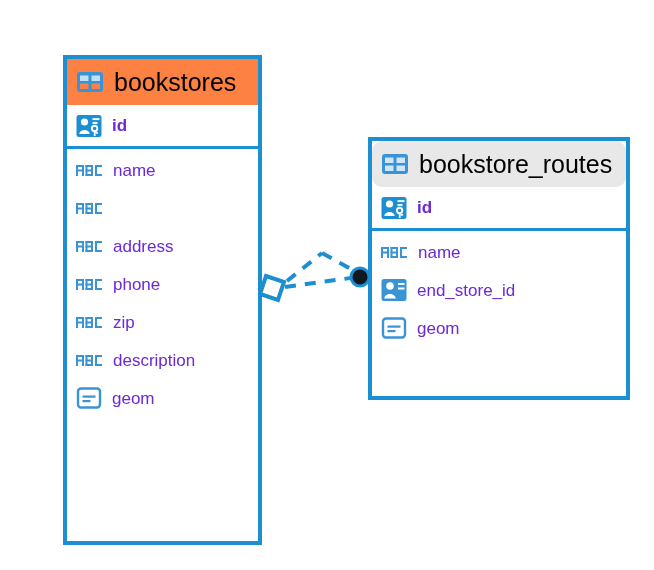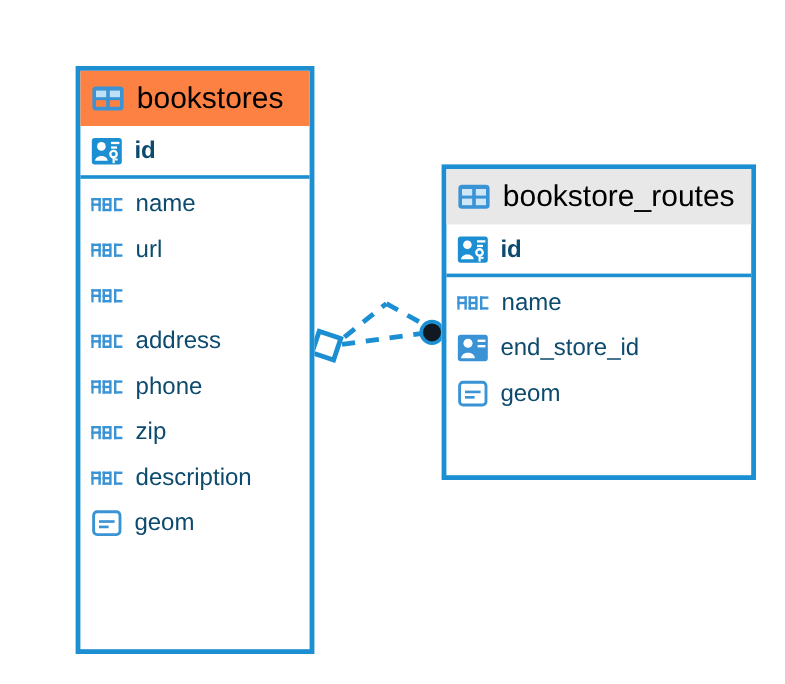--- a/index.html
+++ b/index.html
@@ -29,21 +29,21 @@
   }
   .entity-header {
     display: flex;
     align-items: center;
     box-sizing: border-box;
     height: 46px;
     padding-left: 9px;
     gap: 10px;
   }
   .entity-header.orange { background: #fd8142; }
-  .entity-header.gray   { background: #e8e8e8; }
+  .entity-header.gray   { background: #e8e8e8; border-radius: 10px; }
   .entity-title {
     font-size: 25px;
     color: #000000;
     line-height: 1;
     white-space: nowrap;
   }
 
   .pk-row {
     display: flex;
     align-items: center;
@@ -56,22 +56,22 @@
   .field-list { padding-top: 2px; }
   .field-row {
     display: flex;
     align-items: center;
     height: 38px;
     padding-left: 9px;
     gap: 10px;
     box-sizing: border-box;
   }
   .field-name {
-    font-size: 20px;
-    color: #0c4a6e;
+    font-size: 17px;
+    color: #6d28d9;
     line-height: 1;
     white-space: nowrap;
   }
   .field-name.pk { font-weight: bold; }
 
   
   .icon {
     flex: 0 0 auto;
     display: block;
   }
@@ -170,39 +170,20 @@
               <rect x="9.5" y="5" width="2" height="11"></rect>
               <rect x="9.5" y="5" width="7" height="2"></rect>
               <rect x="9.5" y="9.5" width="7" height="2"></rect>
               <rect x="9.5" y="14" width="7" height="2"></rect>
               <rect x="15" y="5" width="2" height="11"></rect>
               <rect x="19" y="5" width="2" height="11"></rect>
               <rect x="19" y="5" width="7" height="2"></rect>
               <rect x="19" y="14" width="7" height="2"></rect>
             </g>
           </svg>
-          <span class="field-name">url</span>
-        </div>
-        <div class="field-row">
-          <svg class="icon icon-abc" viewBox="0 0 27 20">
-            <g fill="#3a93d4">
-              <rect x="0" y="5" width="2" height="11"></rect>
-              <rect x="6" y="5" width="2" height="11"></rect>
-              <rect x="0" y="5" width="8" height="2"></rect>
-              <rect x="0" y="9.5" width="8" height="2"></rect>
-              <rect x="9.5" y="5" width="2" height="11"></rect>
-              <rect x="9.5" y="5" width="7" height="2"></rect>
-              <rect x="9.5" y="9.5" width="7" height="2"></rect>
-              <rect x="9.5" y="14" width="7" height="2"></rect>
-              <rect x="15" y="5" width="2" height="11"></rect>
-              <rect x="19" y="5" width="2" height="11"></rect>
-              <rect x="19" y="5" width="7" height="2"></rect>
-              <rect x="19" y="14" width="7" height="2"></rect>
-            </g>
-          </svg>
         </div>
         <div class="field-row">
           <svg class="icon icon-abc" viewBox="0 0 27 20">
             <g fill="#3a93d4">
               <rect x="0" y="5" width="2" height="11"></rect>
               <rect x="6" y="5" width="2" height="11"></rect>
               <rect x="0" y="5" width="8" height="2"></rect>
               <rect x="0" y="9.5" width="8" height="2"></rect>
               <rect x="9.5" y="5" width="2" height="11"></rect>
               <rect x="9.5" y="5" width="7" height="2"></rect>

